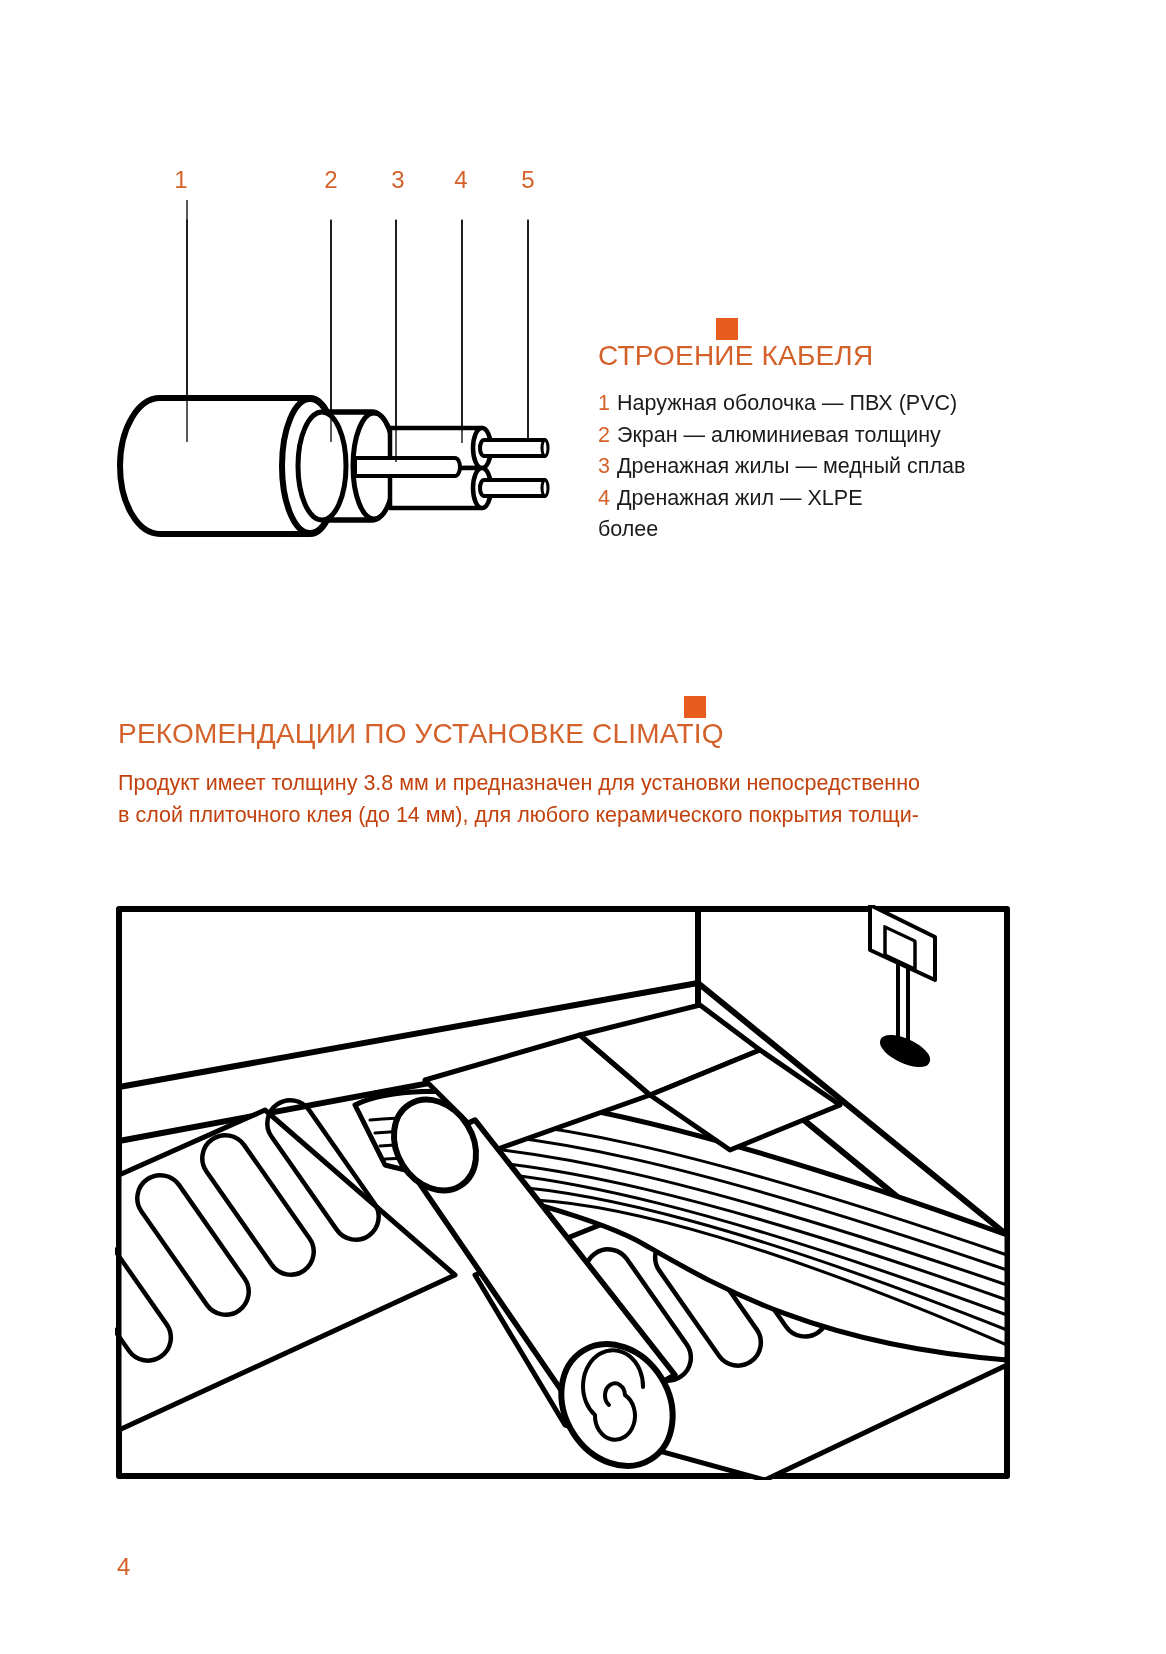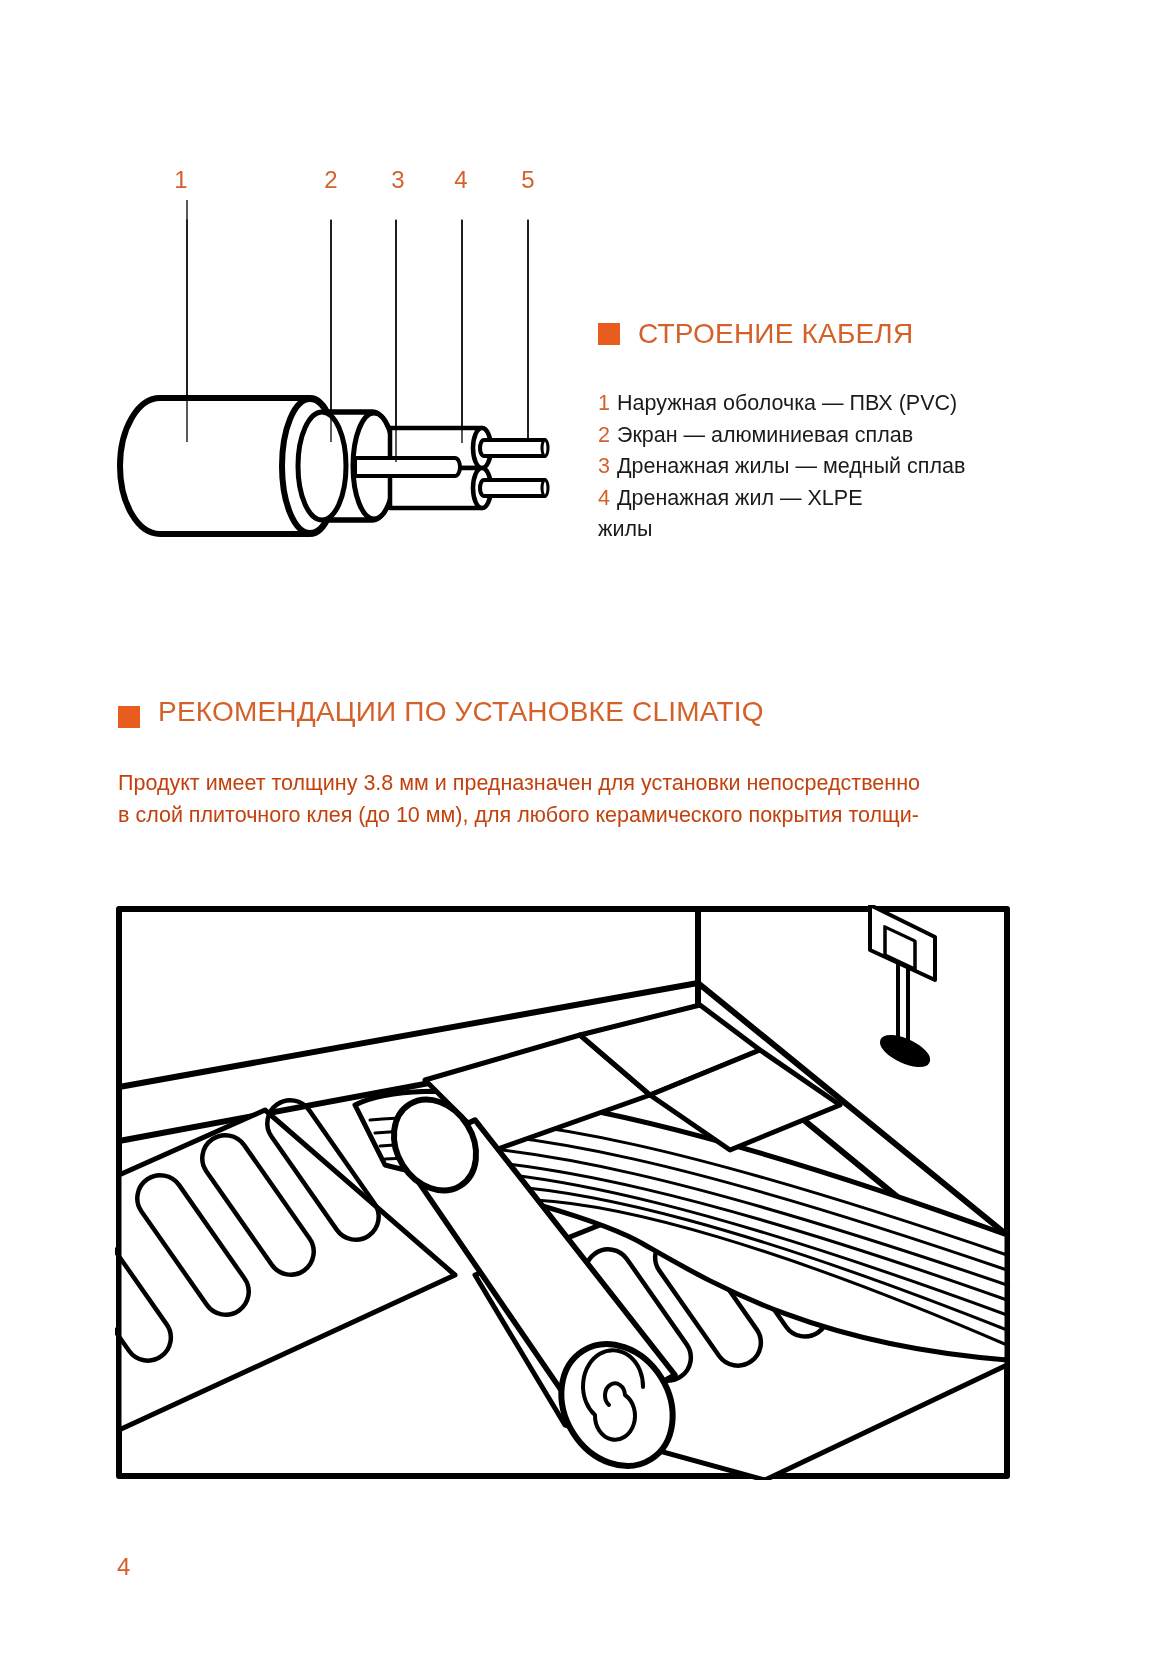--- a/index.html
+++ b/index.html
@@ -1,20 +1,20 @@
 <!DOCTYPE html>
 <html><head>
 <meta charset="utf-8">
 <style>
   html, body { margin: 0; padding: 0; background: #ffffff; }
   body { width: 1166px; height: 1654px; position: relative; overflow: hidden;
          font-family: "Liberation Sans", "DejaVu Sans", sans-serif; color: #1a1a1a; }
   .abs { position: absolute; }
   .callout-num { position: absolute; top: 166px; font-size: 24px; color: #d4612a; width: 30px; text-align: center; }
-  .section-title { position: absolute; display: flex; align-items: center; color: #d4612a; font-size: 28px; letter-spacing: 0.2px; }
+  .section-title { position: absolute; display: flex; align-items: center; color: #d4612a; font-size: 28px; letter-spacing: 0.2px; flex-direction: column; }
   .section-title .sq { width: 22px; height: 22px; background: #e85c1d; margin-right: 18px; flex: none; }
   .legend { position: absolute; left: 598px; top: 388px; width: 452px; font-size: 21.5px; line-height: 31.5px; }
   .legend .row { display: block; }
   .legend .n { color: #d4612a; margin-right: 7px; }
   .legend .justify { text-align: justify; text-align-last: justify; }
   .para { position: absolute; left: 118px; top: 767px; width: 930px; font-size: 21.5px; line-height: 32px; color: #c2410c; }
   .page-num { position: absolute; left: 117px; top: 1553px; font-size: 24px; color: #d4612a; }
 </style>
 </head>
 <body>
@@ -64,34 +64,34 @@
   </g>
 </svg>
 
 <div class="section-title" style="left:598px;top:318px;">
   <span class="sq"></span>
   <span>СТРОЕНИЕ КАБЕЛЯ</span>
 </div>
 
 <div class="legend">
   <span class="row"><span class="n">1</span><span>Наружная оболочка — ПВХ (PVC)</span></span>
-  <span class="row"><span class="n">2</span><span>Экран — алюминиевая сплав</span></span>
+  <span class="row"><span class="n">2</span><span>Экран — алюминиевая толщину</span></span>
   <span class="row"><span class="n">3</span><span>Дренажная жилы — медный сплав</span></span>
   <span class="row"><span class="n">4</span><span>Дренажная жил — XLPE</span></span>
-  <span class="row">жилы</span>
+  <span class="row">более</span>
 </div>
 
 <div class="section-title" style="left:118px;top:696px;align-items:flex-end;">
   <span class="sq"></span>
   <span>РЕКОМЕНДАЦИИ ПО УСТАНОВКЕ CLIMATIQ</span>
 </div>
 
 <div class="para">
   <div>Продукт имеет толщину 3.8 мм и предназначен для установки непосредственно</div>
-  <div>в слой плиточного клея (до 10 мм),  для любого керамического покрытия толщи-</div>
+  <div>в слой плиточного клея (до 14 мм),  для любого керамического покрытия толщи-</div>
 </div>
 
 <svg class="abs" style="left:115px;top:905px;" width="900" height="575" viewBox="0 0 900 575">
   <g stroke="#000" stroke-width="6" fill="#fff" stroke-linejoin="round" stroke-linecap="round">
 
     <rect x="4" y="4" width="888" height="567" fill="#fff"></rect>
 
     <line x1="583" y1="4" x2="583" y2="78"></line>
 
     <polyline points="4,182 583,78 892,330" fill="none"></polyline>

